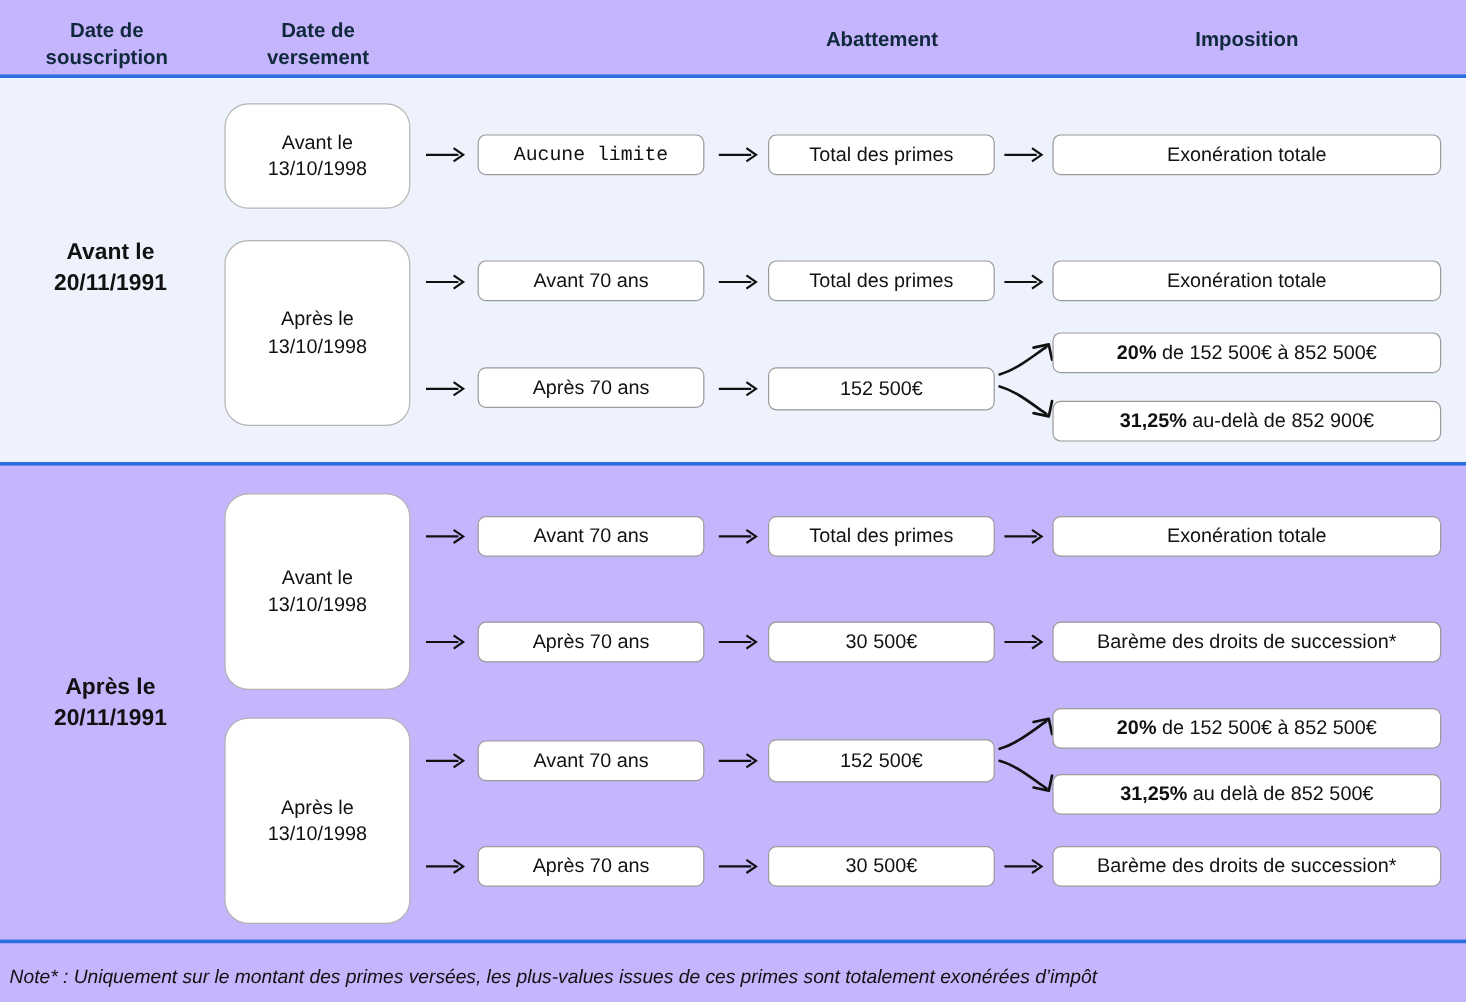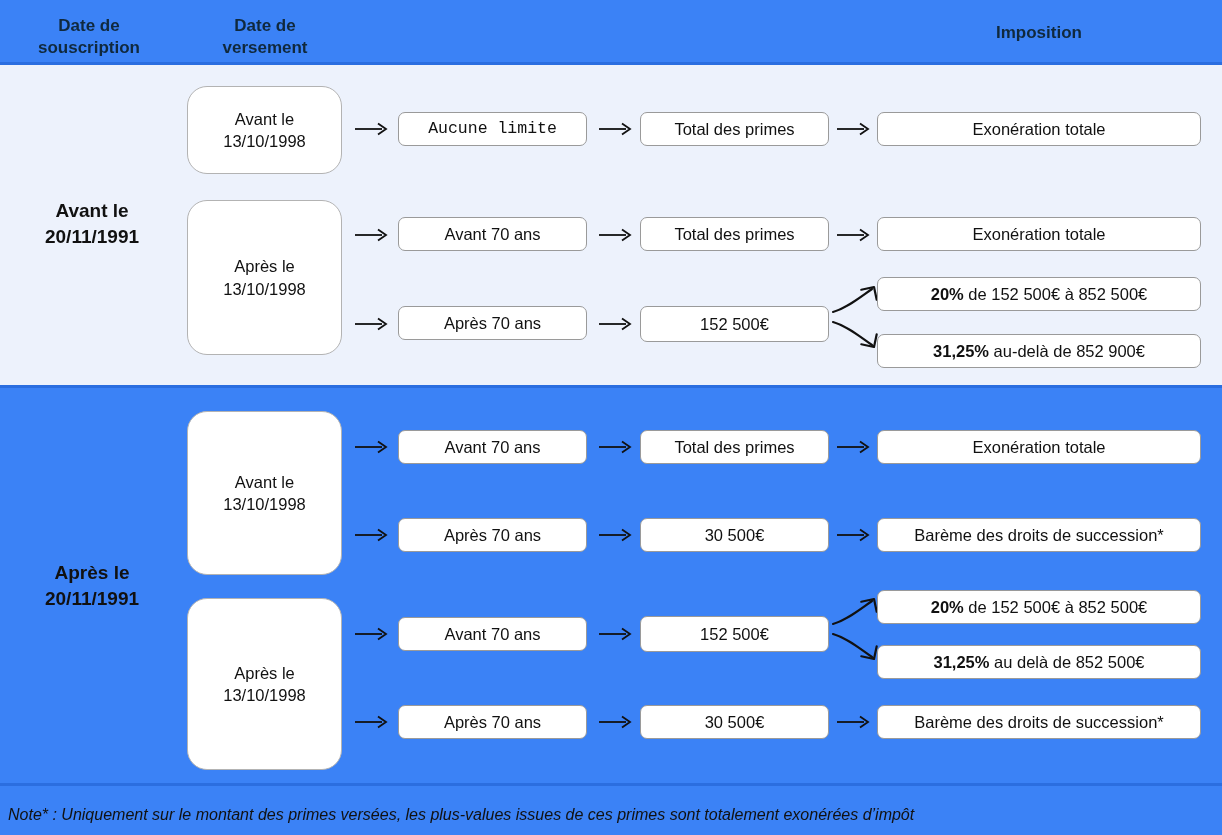--- a/index.html
+++ b/index.html
@@ -8,21 +8,21 @@
     background: #ffffff;
   }
   body {
     font-family: "Liberation Sans", sans-serif;
     -webkit-font-smoothing: antialiased;
   }
   #page {
     position: relative;
     width: 1222px;
     height: 835px;
-    background: #3b82f6;
+    background: #c4b5fd;
     overflow: hidden;
   }
 
   
   .col-header {
     position: absolute;
     text-align: center;
     font-weight: bold;
     font-size: 17px;
     line-height: 1.28;
@@ -114,20 +114,21 @@
 </style>
 </head>
 <body>
 
 <div id="page">
 
   <div class="col-header" style="left:8px; top:15px; width:162px;">Date de
 souscription</div>
   <div class="col-header" style="left:184px; top:15px; width:162px;">Date de
 versement</div>
+  <div class="col-header" style="left:640px; top:22px; width:190px;">Abattement</div>
   <div class="col-header" style="left:877px; top:22px; width:324px;">Imposition</div>
 
   <div class="band" style="top:65px; height:320px;"></div>
   <div class="rule" style="top:62px;"></div>
   <div class="rule" style="top:385px;"></div>
   <div class="rule" style="top:783px;"></div>
 
   <div class="group-label" style="left:8px; top:198px; width:168px;">Avant le
 20/11/1991</div>
 

